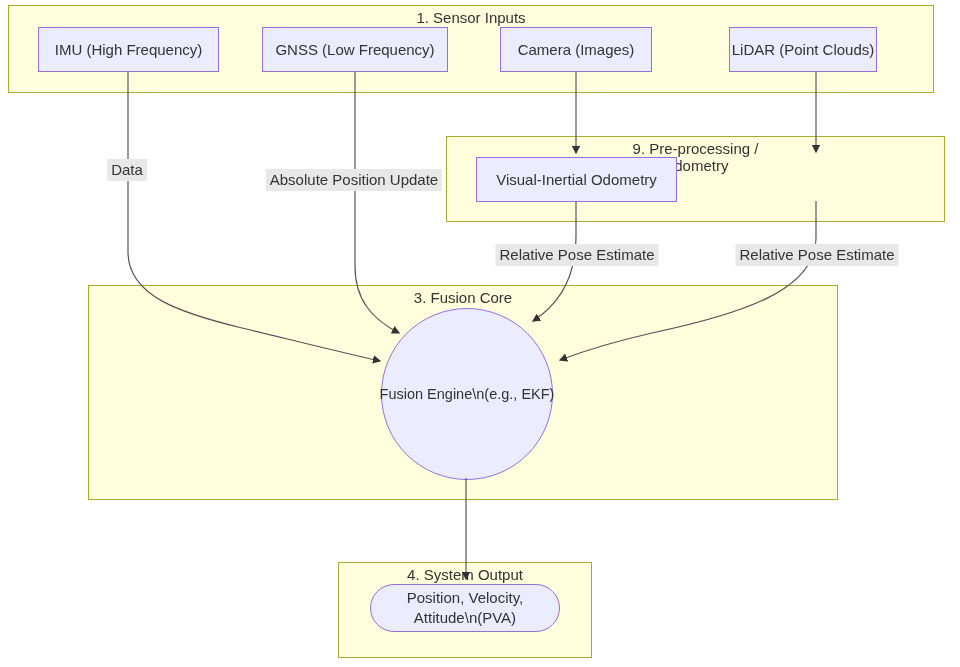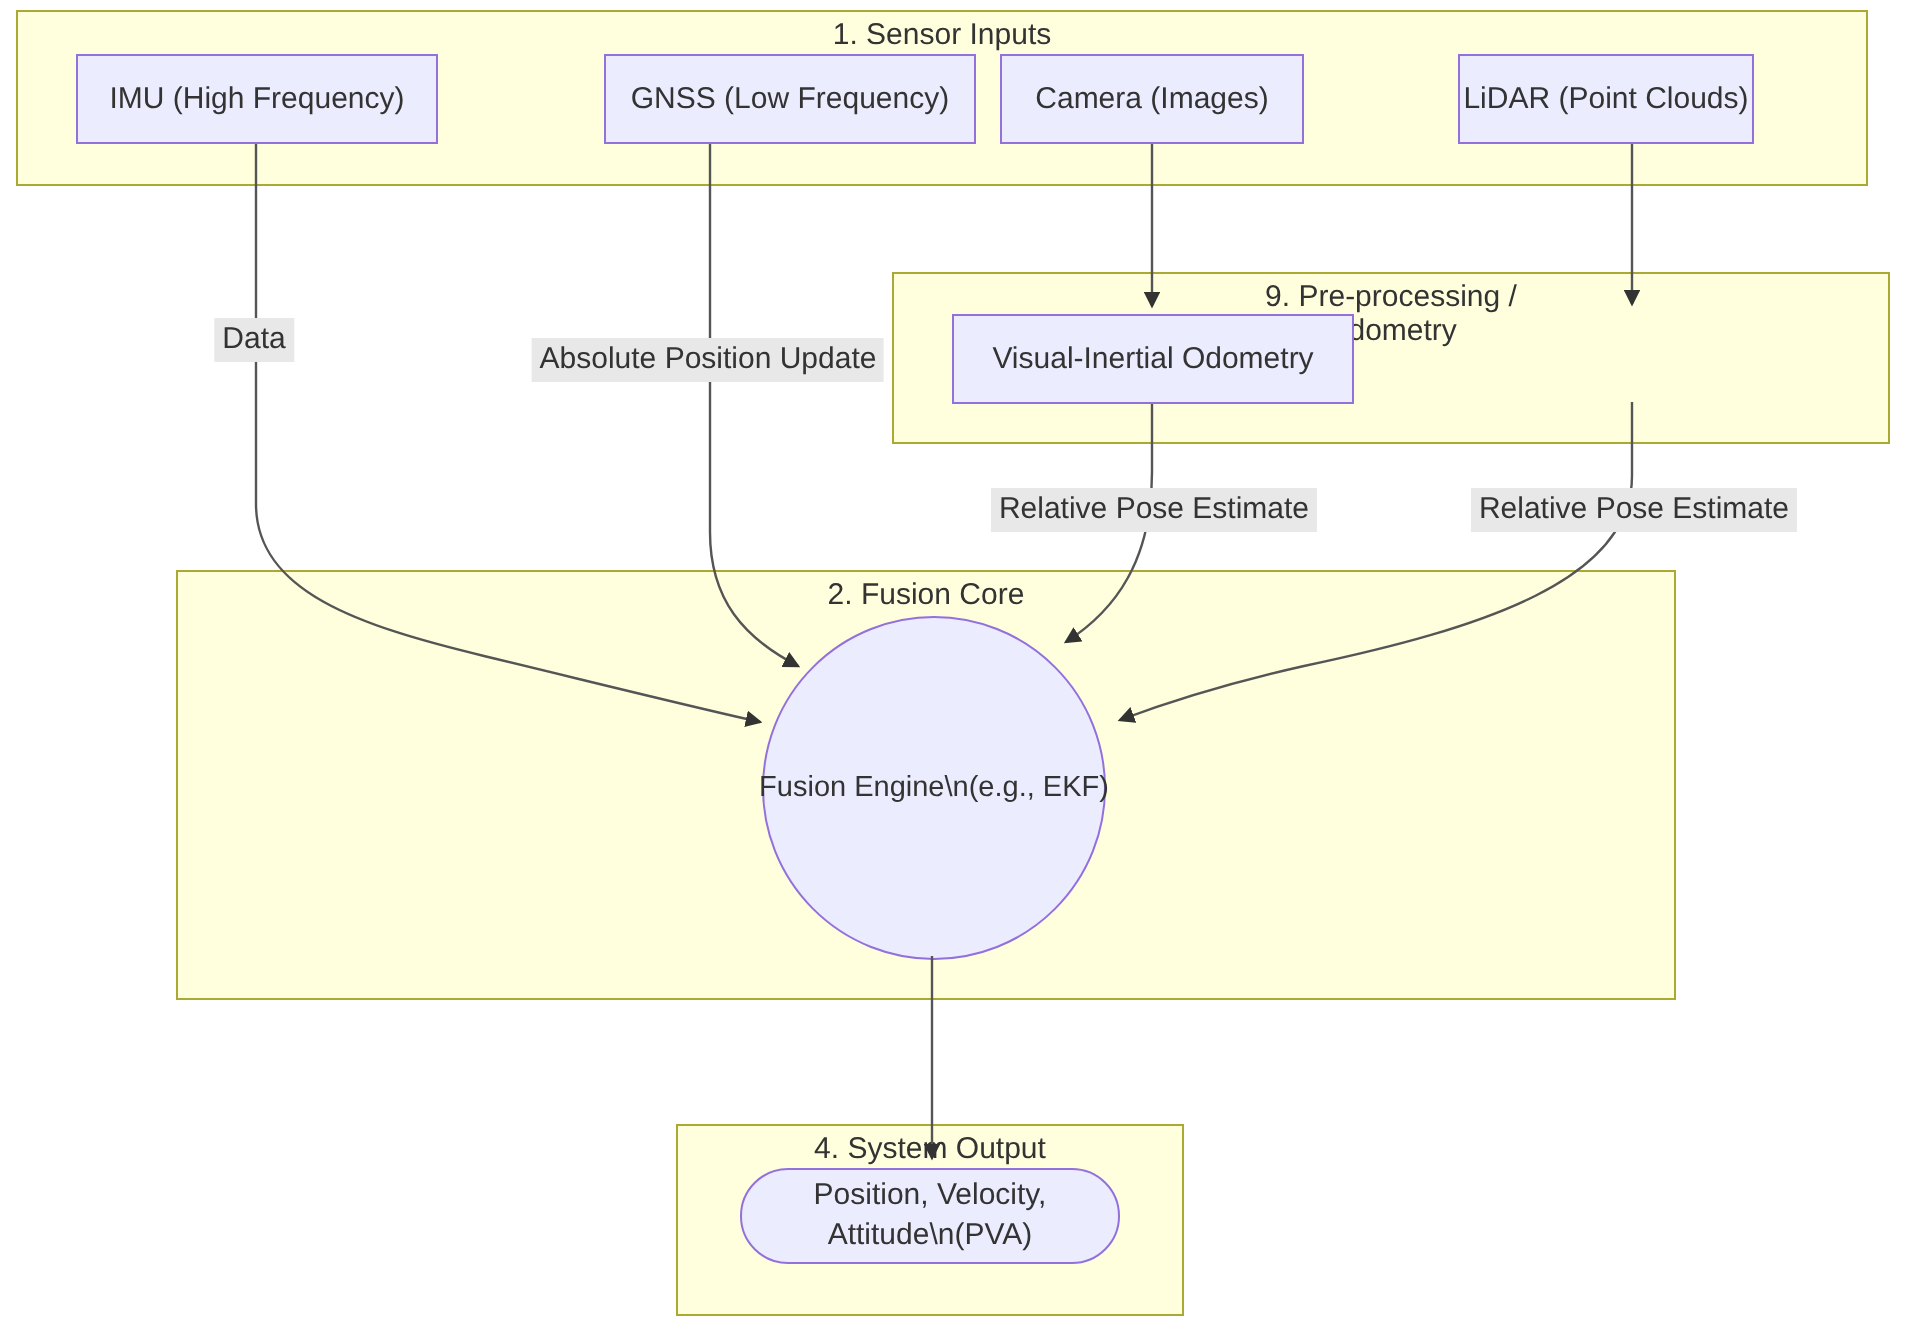--- a/index.html
+++ b/index.html
@@ -70,30 +70,30 @@
   </div>
 
   <div class="cluster" style="left:446px;top:136px;width:499px;height:86px;">
     <div class="cluster-label">
       <span style="display:block">9. Pre-processing /</span>
       <span style="display:block">Odometry</span>
     </div>
   </div>
 
   <div class="cluster" style="left:88px;top:285px;width:750px;height:215px;">
-    <div class="cluster-label">2. Fusion Core</div>
+    <div class="cluster-label">3. Fusion Core</div>
   </div>
 
   <div class="cluster" style="left:338px;top:562px;width:254px;height:96px;">
     <div class="cluster-label">4. System Output</div>
   </div>
 
   <div class="node" style="left:38px;top:27px;width:181px;height:45px;text-align:right;">IMU (High Frequency)</div>
 
-  <div class="node" style="left:262px;top:27px;width:186px;height:45px;margin-left:40px;">GNSS (Low Frequency)</div>
+  <div class="node" style="left:262px;top:27px;width:186px;height:45px;">GNSS (Low Frequency)</div>
 
   <div class="node" style="left:500px;top:27px;width:152px;height:45px;">Camera (Images)</div>
 
   <div class="node" style="left:729px;top:27px;width:148px;height:45px;">LiDAR (Point Clouds)</div>
 
   <div class="node" style="left:476px;top:157px;width:201px;height:45px;">Visual-Inertial Odometry</div>
 
 
   <div class="node circle" style="left:381px;top:308px;width:172px;height:172px;">Fusion Engine\n(e.g., EKF)</div>
 

